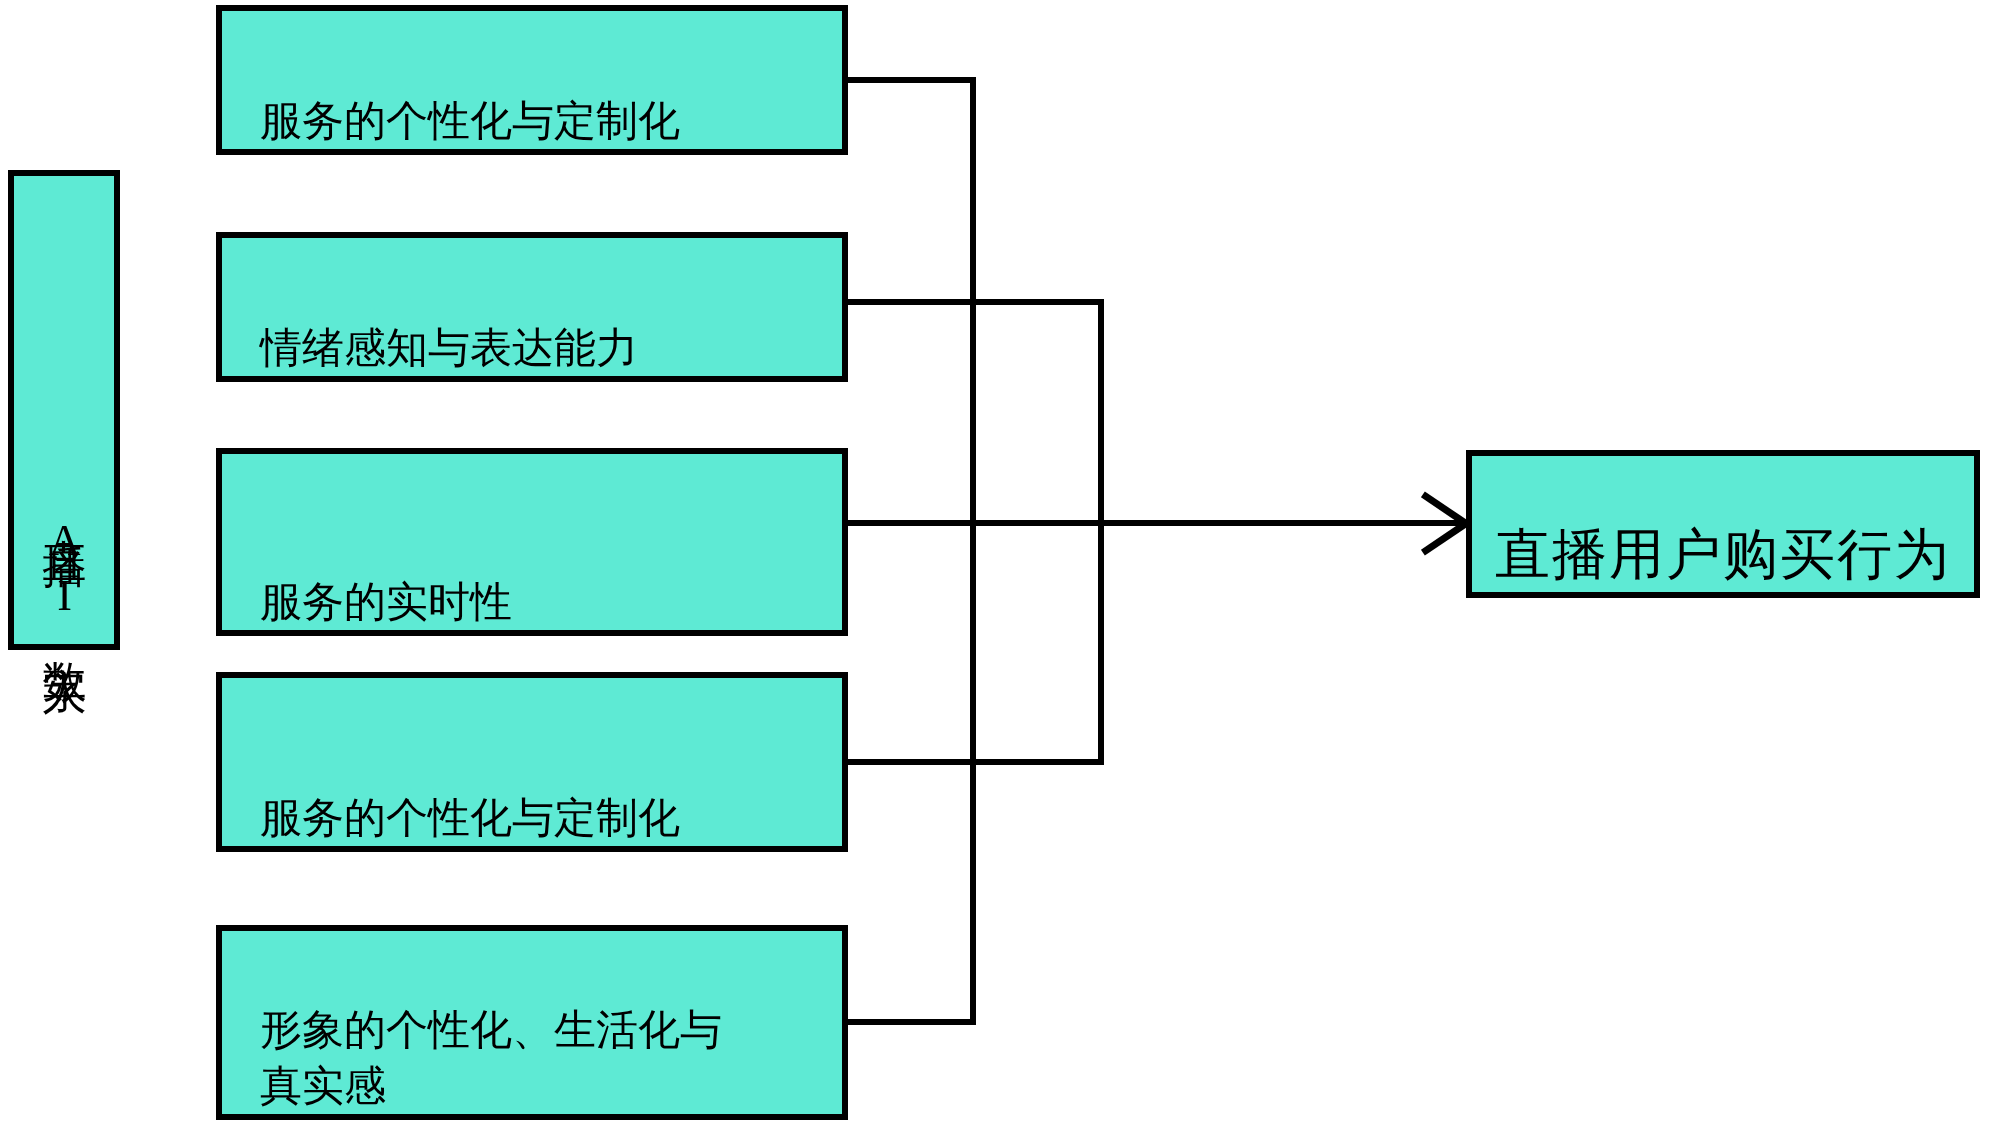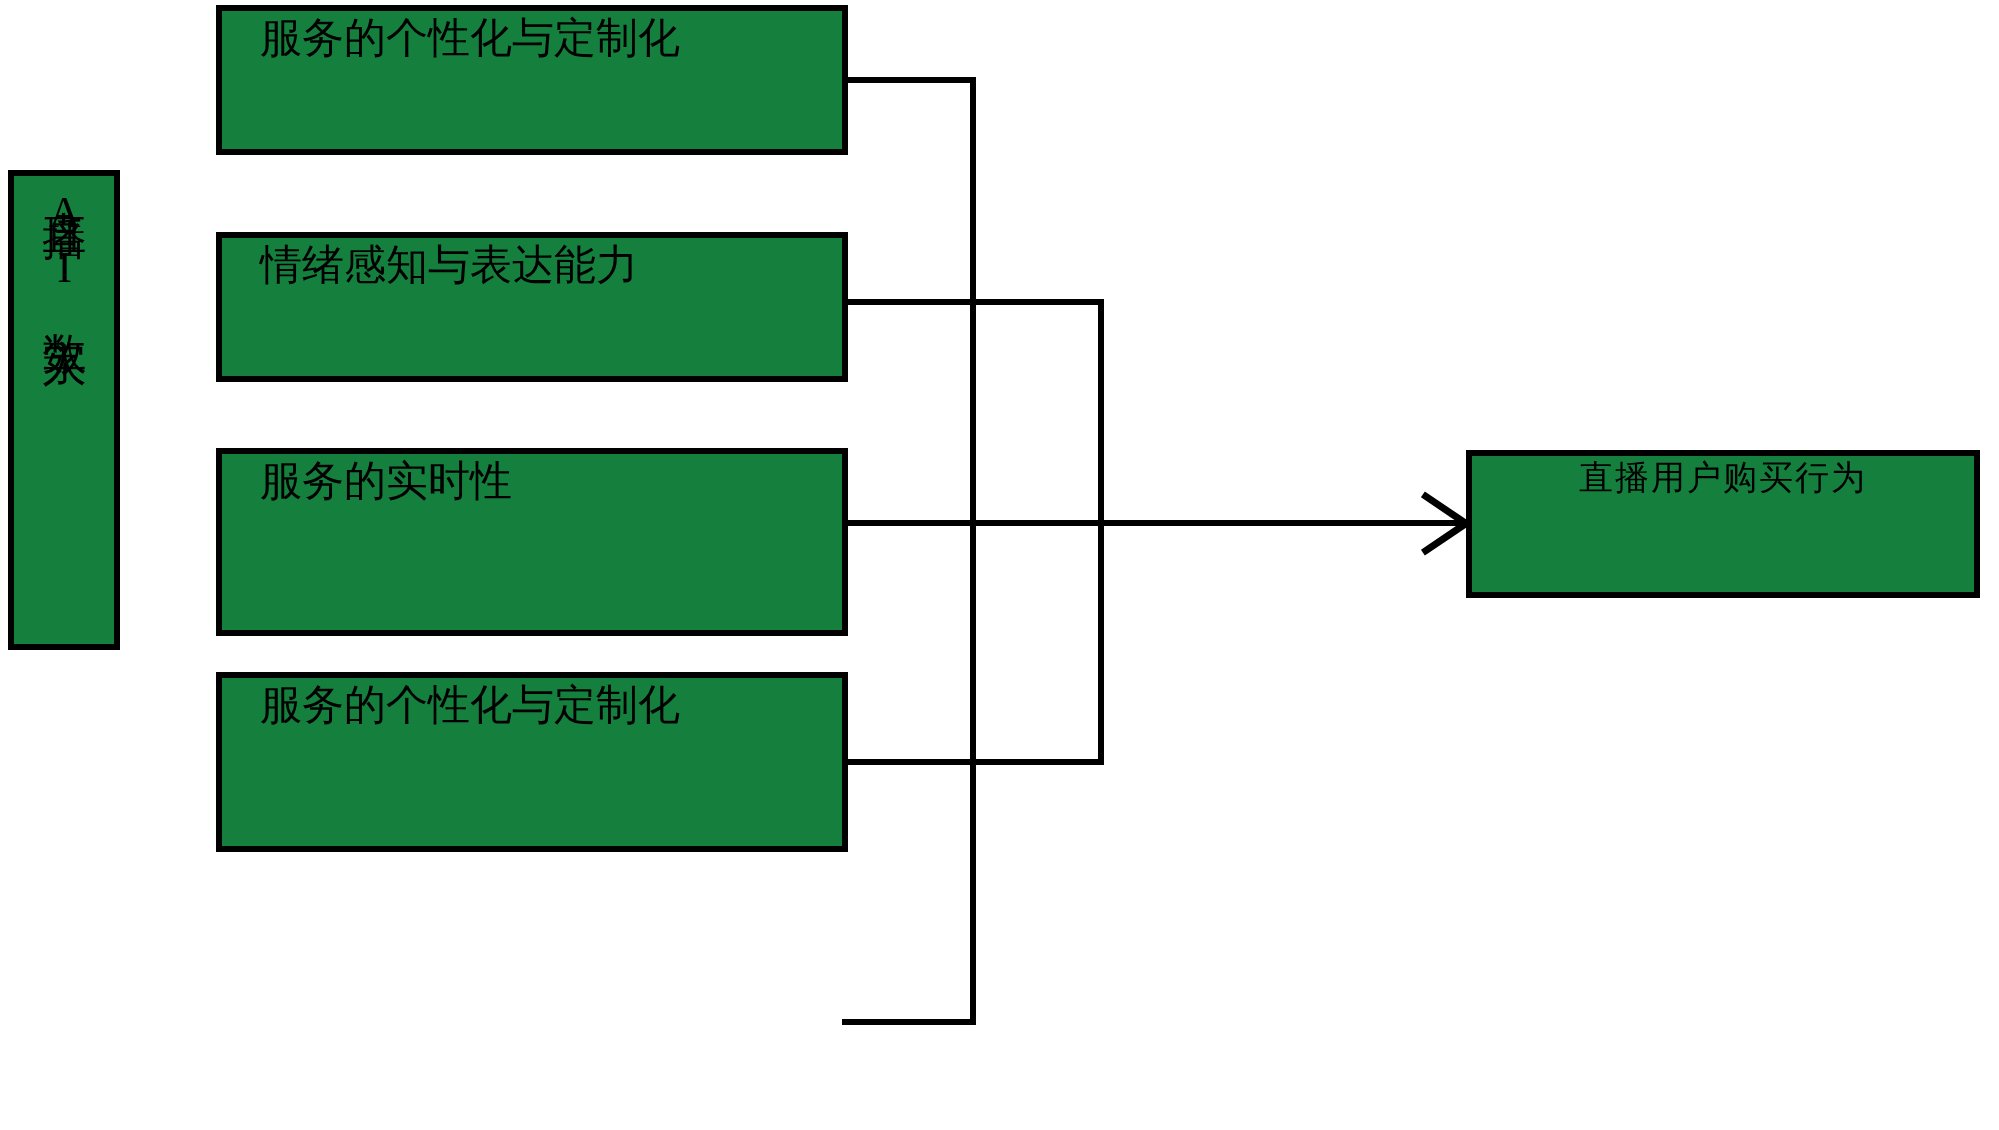--- a/index.html
+++ b/index.html
@@ -12,23 +12,23 @@
     width: 1999px;
     height: 1130px;
     background: #ffffff;
     font-family: "Liberation Serif", "DejaVu Serif", serif;
     overflow: hidden;
   }
   .node {
     position: absolute;
     box-sizing: border-box;
     border: 6px solid #000000;
-    background: #15803d;
+    background: #5eead4;
     display: flex;
-    align-items: flex-start;
+    align-items: flex-end;
   }
   .node-label {
     font-size: 42px;
     line-height: 1.32;
     color: #000000;
     white-space: pre-line;
   }
   
   #node-source {
     left: 8px;
@@ -60,21 +60,21 @@
   #node-dim-4 { top: 925px; height: 195px; }
   
   #node-outcome {
     left: 1466px;
     top: 450px;
     width: 514px;
     height: 148px;
     justify-content: center;
   }
   #node-outcome .node-label {
-    font-size: 34px;
+    font-size: 55px;
     letter-spacing: 2px;
   }
   
   .line {
     position: absolute;
     background: #000000;
   }
   .line-h { height: 6px; }
   .line-v { width: 6px; }
   .arrow-head {
@@ -120,20 +120,24 @@
   </div>
 
   <div class="node dim" id="node-dim-2">
     <span class="node-label">服务的实时性</span>
   </div>
 
   <div class="node dim" id="node-dim-3">
     <span class="node-label">服务的个性化与定制化</span>
   </div>
 
+  <div class="node dim" id="node-dim-4">
+    <span class="node-label">形象的个性化、生活化与
+真实感</span>
+  </div>
 
   <div class="node" id="node-outcome">
     <span class="node-label">直播用户购买行为</span>
   </div>
 
   <div class="line line-h" style="left:842px; top:77px; width:134px;"></div>
 
   <div class="line line-h" style="left:842px; top:1019px; width:134px;"></div>
 
   <div class="line line-v" style="left:970px; top:77px; height:948px;"></div>

